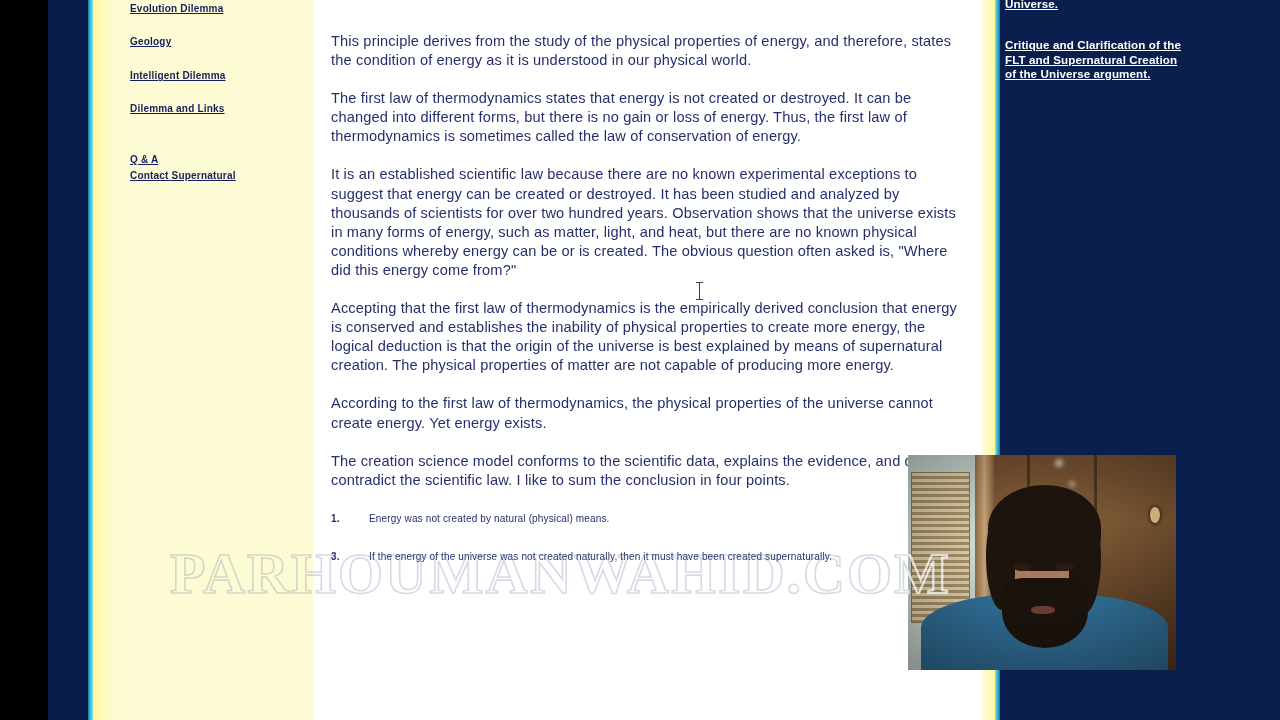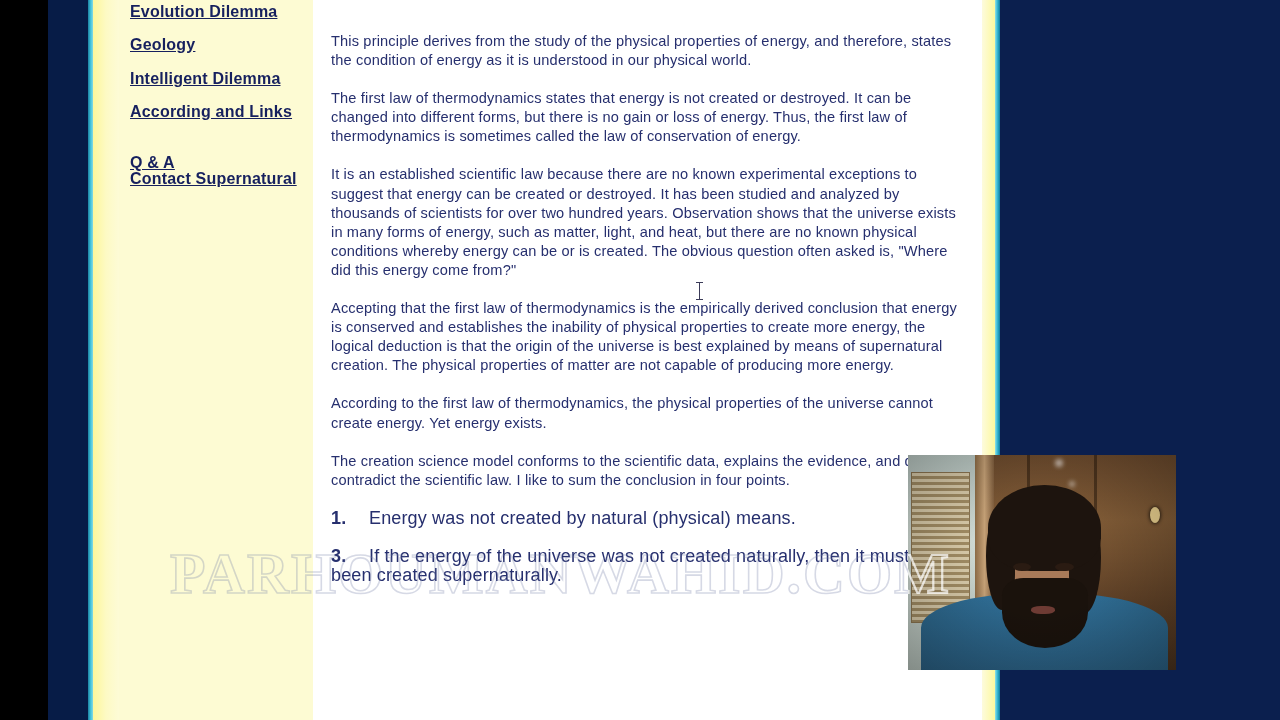--- a/index.html
+++ b/index.html
@@ -49,21 +49,21 @@
 
   
   #left-nav {
     position: absolute; left: 119px; top: 0; width: 194px; height: 720px;
     background: #fdfbd3;
     padding-top: 0px;
   }
   .navlink {
     display: block;
     color: #16205e;
-    font-size: 16px;
+    font-size: 10px;
     font-weight: bold;
     text-decoration: underline;
     letter-spacing: 0.2px;
     padding-left: 11px;
     white-space: nowrap;
   }
 
   
   #content {
     position: absolute; left: 313px; top: 0; width: 669px; height: 720px;
@@ -73,21 +73,21 @@
   }
   #content p {
     color: #262f6e;
     font-size: 14.6px;
     line-height: 19.1px;
     letter-spacing: 0.15px;
     margin: 0 0 19px 0;
   }
   .numitem {
     color: #262f6e;
-    font-size: 18px;
+    font-size: 10px;
     line-height: 19.1px;
     letter-spacing: 0.15px;
     margin: 0 0 19px 0;
     display: block;
   }
   .numitem .num { font-weight: bold; display:inline-block; width: 38px; }
 
   
   #right-nav {
     position: absolute; left: 1000px; top: 0; width: 280px; height: 720px;
@@ -204,21 +204,21 @@
 
   <div class="band-black-left"></div>
   <div class="band-navy-left"></div>
   <div class="band-cyan-left"></div>
   <div class="band-yellow-left"></div>
 
   <nav id="left-nav">
     <a class="navlink" style="position:absolute;top:3px;">Evolution Dilemma</a>
     <a class="navlink" style="position:absolute;top:36px;">Geology</a>
     <a class="navlink" style="position:absolute;top:70px;">Intelligent Dilemma</a>
-    <a class="navlink" style="position:absolute;top:103px;">According and Links</a>
+    <a class="navlink" style="position:absolute;top:103px;">Dilemma and Links</a>
     <a class="navlink" style="position:absolute;top:154px;">Q &amp; A</a>
     <a class="navlink" style="position:absolute;top:170px;">Contact Supernatural</a>
   </nav>
 
   <main id="content">
     <div style="height:32px"></div>
     <p>This principle derives from the study of the physical properties of energy, and therefore, states the condition of energy as it is understood in our physical world.</p>
     <p>The first law of thermodynamics states that energy is not created or destroyed. It can be changed into different forms, but there is no gain or loss of energy. Thus, the first law of thermodynamics is sometimes called the law of conservation of energy.</p>
     <p>It is an established scientific law because there are no known experimental exceptions to suggest that energy can be created or destroyed. It has been studied and analyzed by thousands of scientists for over two hundred years. Observation shows that the universe exists in many forms of energy, such as matter, light, and heat, but there are no known physical conditions whereby energy can be or is created. The obvious question often asked is, "Where did this energy come from?"</p>
     <p>Accepting that the first law of thermodynamics is the empirically derived conclusion that energy is conserved and establishes the inability of physical properties to create more energy, the logical deduction is that the origin of the universe is best explained by means of supernatural creation. The physical properties of matter are not capable of producing more energy.</p>
@@ -230,20 +230,24 @@
     </div>
     <div class="numitem">
       <span class="num">3.</span><span>If the  energy of the universe was not created naturally, then it must have been created supernaturally.</span>
     </div>
   </main>
 
   <div class="band-yellow-right"></div>
   <div class="band-cyan-right"></div>
   <div class="band-navy-right"></div>
 
+  <nav id="right-nav">
+    <a class="rnavlink" style="position:absolute;top:-3px;left:5px;width:260px;">Universe.</a>
+    <a class="rnavlink" style="position:absolute;top:38px;left:5px;width:186px;">Critique and Clarification of the FLT and Supernatural Creation of the Universe argument.</a>
+  </nav>
 
   <div id="watermark">PARHOUMANWAHID.COM</div>
 
   <div id="webcam">
     <div class="wc-wallL"></div>
     <div class="wc-shutter"></div>
     <div class="wc-doorframe"></div>
     <div class="wc-door">
       <div class="wc-doorline" style="left:18%"></div>
       <div class="wc-doorline" style="left:55%"></div>

